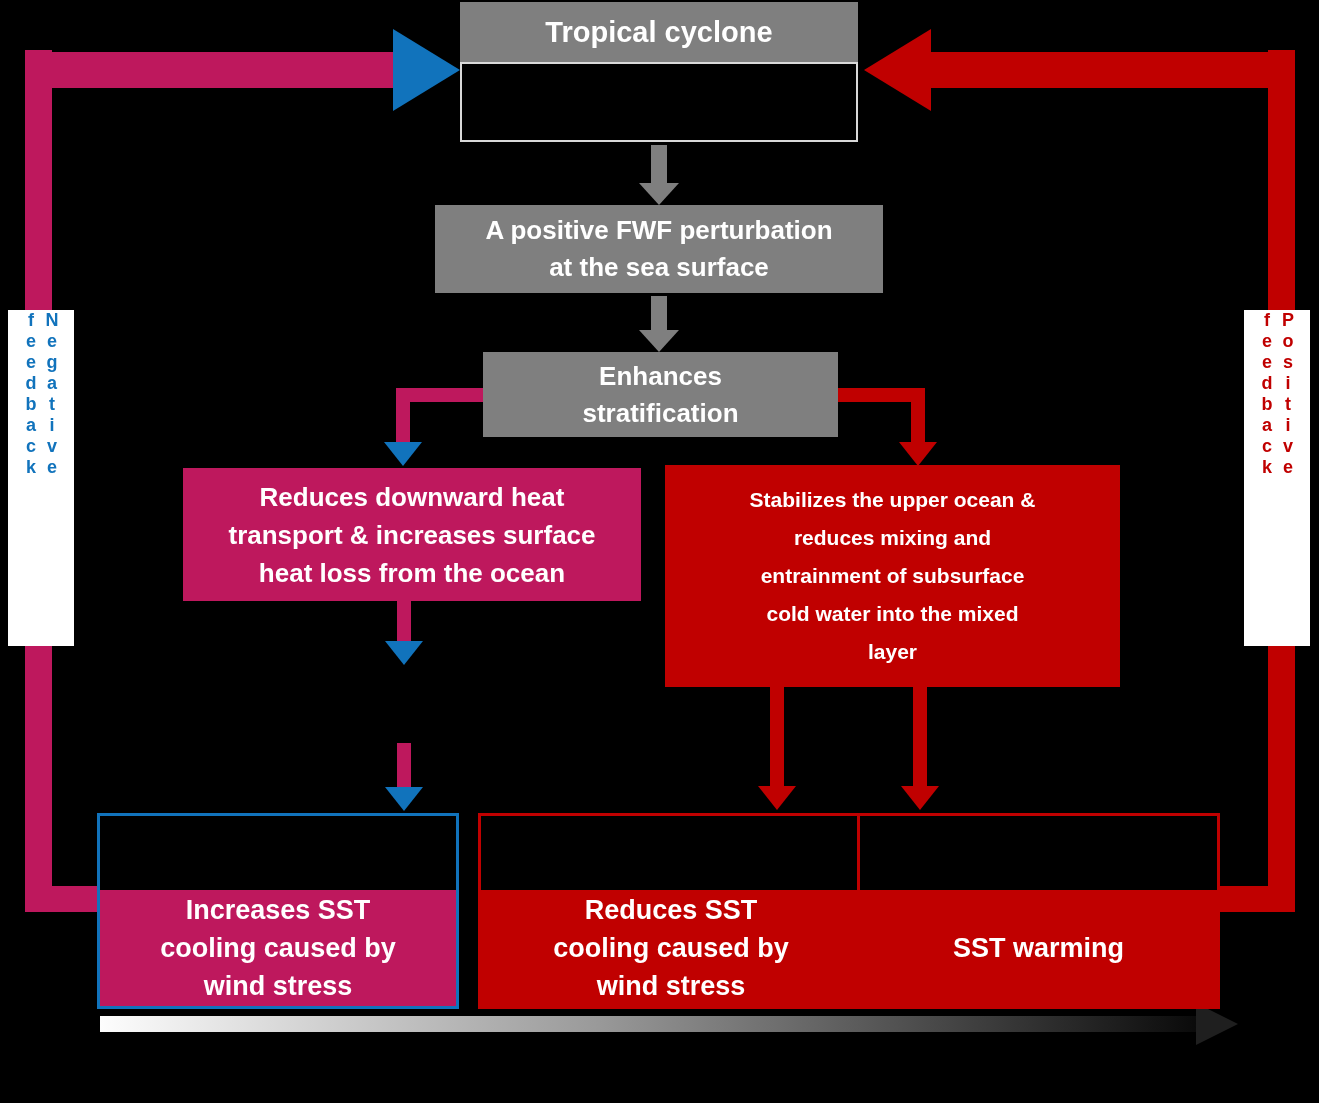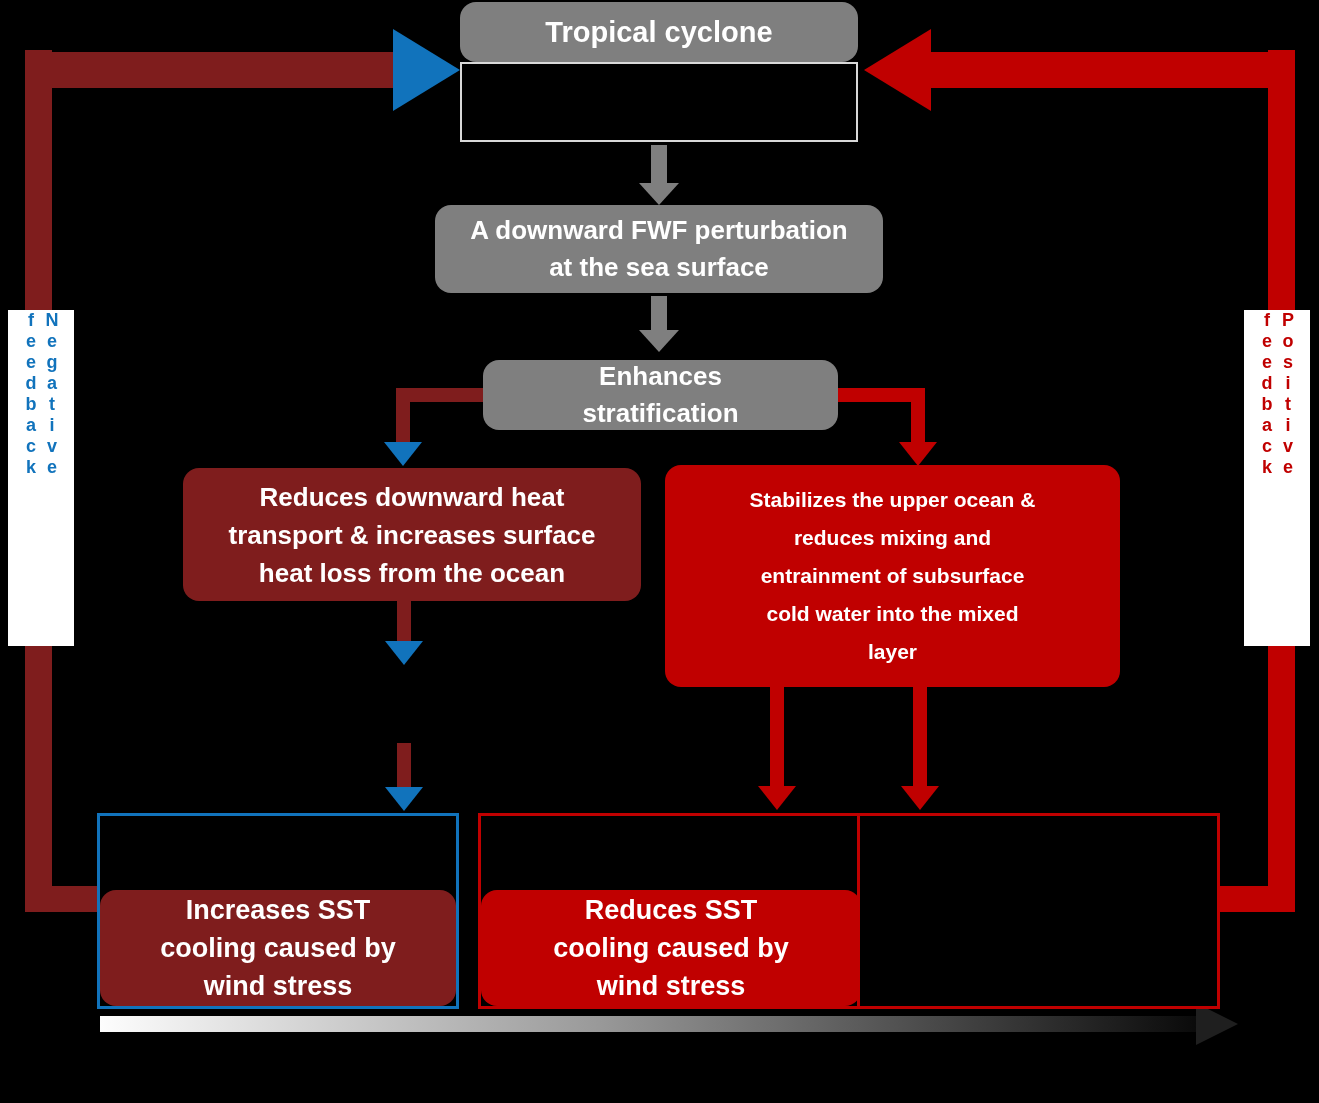--- a/index.html
+++ b/index.html
@@ -1,22 +1,22 @@
 <!DOCTYPE html>
 <html><head>
 <meta charset="utf-8">
 <style>
   html,body{margin:0;padding:0;background:#000;}
   .canvas{position:relative;width:1319px;height:1103px;background:#000;overflow:hidden;
           font-family:"Liberation Sans","DejaVu Sans",sans-serif;font-weight:bold;color:#fff;}
   .abs{position:absolute;box-sizing:border-box;}
-  .box{display:flex;align-items:center;justify-content:center;text-align:center;border-radius:16px;}
+  .box{display:flex;align-items:center;justify-content:center;text-align:center;}
   .pre{white-space:pre-line;}
   .gray{background:#7f7f7f;}
-  .blue{background:#7f1d1d;}
+  .blue{background:#be185d;}
   .red{background:#c00000;}
   .z1{z-index:1}.z2{z-index:2}.z3{z-index:3}
   .tri{width:0;height:0;}
   .vlabel{background:#ffffff;display:flex;align-items:center;justify-content:center;
           writing-mode:vertical-rl;text-orientation:upright;
           font-size:18px;letter-spacing:1px;font-weight:bold;}
 </style>
 </head>
 <body>
 
@@ -33,27 +33,27 @@
   <div class="abs tri z1" style="left:864px;top:29px;border-top:41px solid transparent;border-bottom:41px solid transparent;border-right:67px solid #c00000;"></div>
   <div class="abs red z1" style="left:1220px;top:886px;width:75px;height:26px;"></div>
   <div class="abs vlabel z3" style="left:1244px;top:310px;width:66px;height:336px;color:#c00000;">Positive feedback</div>
 
   <div class="abs box gray z2" style="left:460px;top:2px;width:398px;height:60px;font-size:29px;">Tropical cyclone</div>
   <div class="abs z2" style="left:460px;top:62px;width:398px;height:80px;border:2px solid #d9d9d9;background:#000;"></div>
 
   <div class="abs gray z2" style="left:651px;top:145px;width:16px;height:38px;"></div>
   <div class="abs tri z2" style="left:639px;top:183px;border-left:20px solid transparent;border-right:20px solid transparent;border-top:22px solid #7f7f7f;"></div>
 
-  <div class="abs box gray pre z2" style="left:435px;top:205px;width:448px;height:88px;font-size:26px;line-height:37px;">A downward FWF perturbation
+  <div class="abs box gray pre z2" style="left:435px;top:205px;width:448px;height:88px;font-size:26px;line-height:37px;">A positive FWF perturbation
 at the sea surface</div>
 
   <div class="abs gray z2" style="left:651px;top:296px;width:16px;height:34px;"></div>
   <div class="abs tri z2" style="left:639px;top:330px;border-left:20px solid transparent;border-right:20px solid transparent;border-top:22px solid #7f7f7f;"></div>
 
-  <div class="abs box gray pre z2" style="left:483px;top:360px;width:355px;height:70px;font-size:26px;line-height:37px;">Enhances
+  <div class="abs box gray pre z2" style="left:483px;top:352px;width:355px;height:85px;font-size:26px;line-height:37px;">Enhances
 stratification</div>
 
   <div class="abs blue z1" style="left:396px;top:388px;width:87px;height:14px;"></div>
   <div class="abs blue z1" style="left:396px;top:388px;width:14px;height:54px;"></div>
   <div class="abs tri z1" style="left:384px;top:442px;border-left:19px solid transparent;border-right:19px solid transparent;border-top:24px solid #1173bc;"></div>
 
   <div class="abs red z1" style="left:838px;top:388px;width:87px;height:14px;"></div>
   <div class="abs red z1" style="left:911px;top:388px;width:14px;height:54px;"></div>
   <div class="abs tri z1" style="left:899px;top:442px;border-left:19px solid transparent;border-right:19px solid transparent;border-top:24px solid #c00000;"></div>
 
@@ -88,19 +88,20 @@
 
   <div class="abs z2" style="left:478px;top:813px;width:386px;height:196px;border:3px solid #c00000;background:#000;display:flex;flex-direction:column;">
     <div style="height:74px;"></div>
     <div class="box red pre" style="flex:1;font-size:27px;line-height:38px;">Reduces SST
 cooling caused by
 wind stress</div>
   </div>
 
   <div class="abs z2" style="left:857px;top:813px;width:363px;height:196px;border:3px solid #c00000;background:#000;display:flex;flex-direction:column;">
     <div style="height:74px;"></div>
+    <div class="box red" style="flex:1;font-size:27px;">SST warming</div>
   </div>
 
   <div class="abs z1" style="left:100px;top:1016px;width:1098px;height:16px;background:linear-gradient(to right,#fdfdfd,#9a9a9a 45%,#0a0a0a);"></div>
   <div class="abs tri z1" style="left:1196px;top:1003px;border-top:21px solid transparent;border-bottom:21px solid transparent;border-left:42px solid #1f1f1f;"></div>
 
 
 </div>
 
 </body></html>

